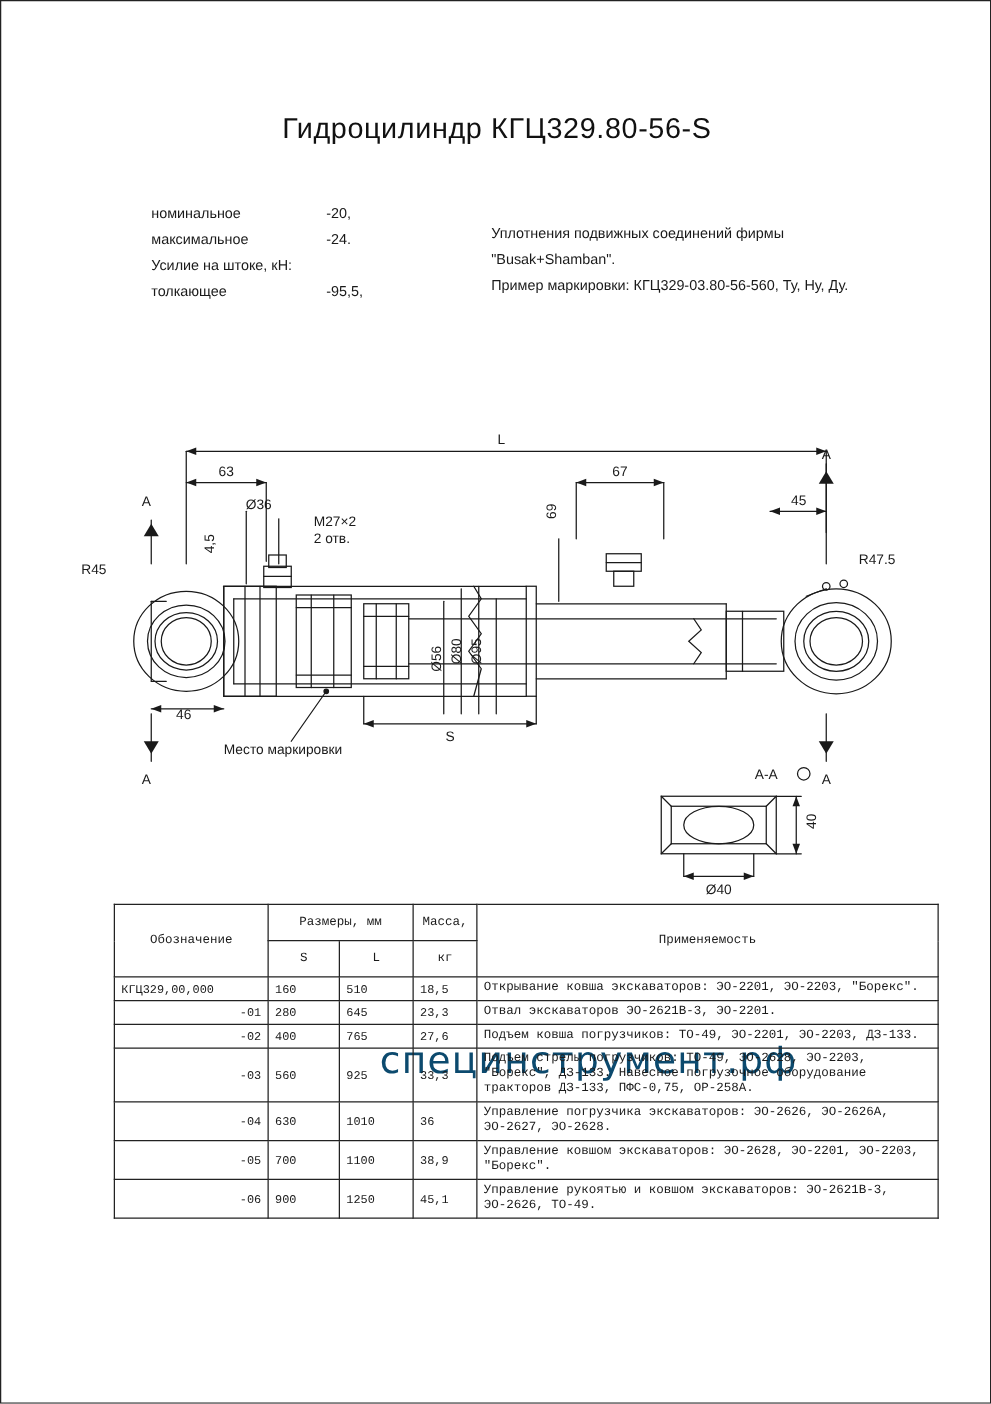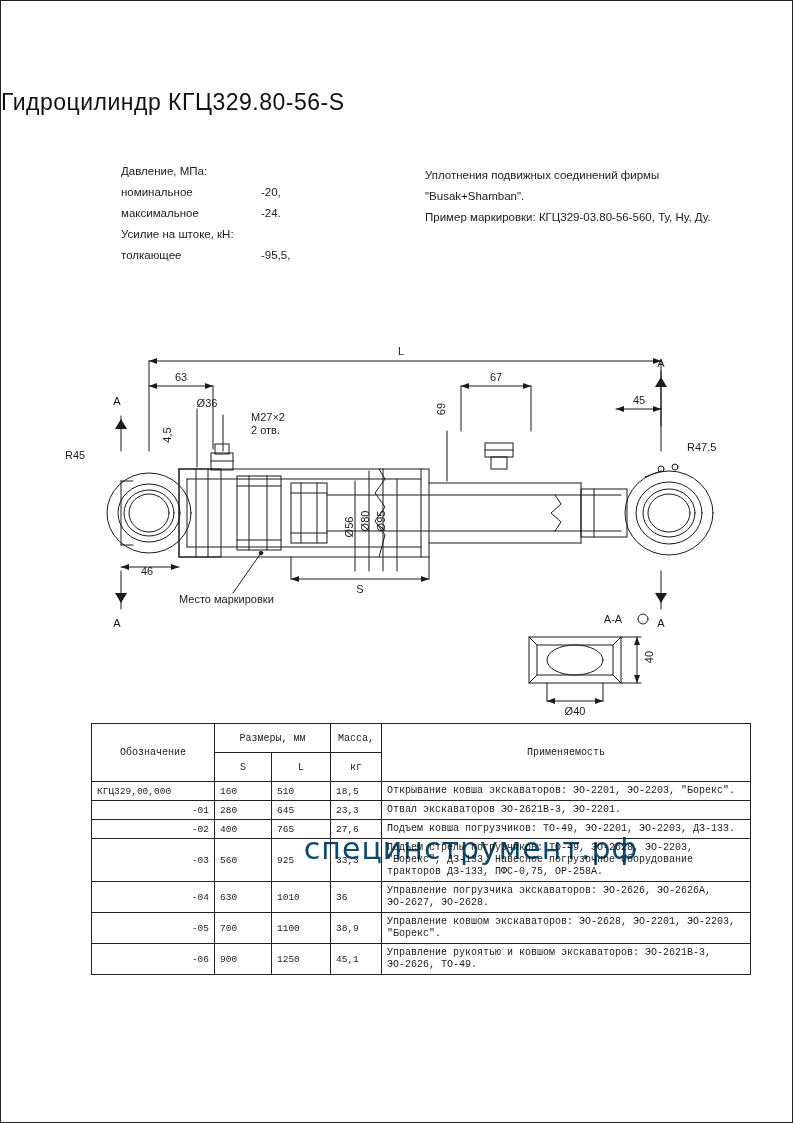--- a/index.html
+++ b/index.html
@@ -5,27 +5,27 @@
   html,body{margin:0;padding:0;background:#ffffff;}
   body{
     width:793px;height:1123px;position:relative;overflow:hidden;
     font-family:"Liberation Sans", sans-serif;color:#1a1a1a;
   }
   .page{
     position:absolute;left:0;top:0;width:793px;height:1123px;
     box-sizing:border-box;border:1px solid #222;background:#fff;
   }
   .title{
-    position:absolute;left:0;top:88px;width:793px;
+    position:absolute;left:0;top:88px;width:793px;text-align:center;
     font-size:23px;letter-spacing:0.5px;color:#111;
   }
   
   .specs{position:absolute;left:120px;top:160px;width:580px;font-size:11.5px;line-height:21px;}
   .spec-left{position:absolute;left:0;top:0;width:260px;}
-  .spec-right{position:absolute;left:272px;top:4px;width:320px;margin-left:32px;}
+  .spec-right{position:absolute;left:272px;top:16px;width:320px;}
   .spec-row{position:relative;height:21px;white-space:nowrap;}
   .spec-row .lbl{position:absolute;left:0;}
   .spec-row .val{position:absolute;left:140px;}
   
   .drawing{position:absolute;left:60px;top:330px;width:680px;height:390px;}
   .drawing svg{display:block;}
   .watermark{
     position:absolute;left:180px;top:500px;width:460px;text-align:center;
     font-size:30px;color:#0c4a6e;letter-spacing:1px;font-family:"DejaVu Sans",sans-serif;
     pointer-events:none;
@@ -45,24 +45,20 @@
 </head>
 <body>
 
 <div class="page">
 
   <div class="title">Гидроцилиндр КГЦ329.80-56-S</div>
 
   <div class="specs">
     <div class="spec-left">
       <div class="spec-row">
-        <span class="lbl">Давление, МПа:</span>
-        <span class="val"></span>
-      </div>
-      <div class="spec-row">
         <span class="lbl">номинальное</span>
         <span class="val">-20,</span>
       </div>
       <div class="spec-row">
         <span class="lbl">максимальное</span>
         <span class="val">-24.</span>
       </div>
       <div class="spec-row">
         <span class="lbl">Усилие на штоке, кН:</span>
         <span class="val"></span>

